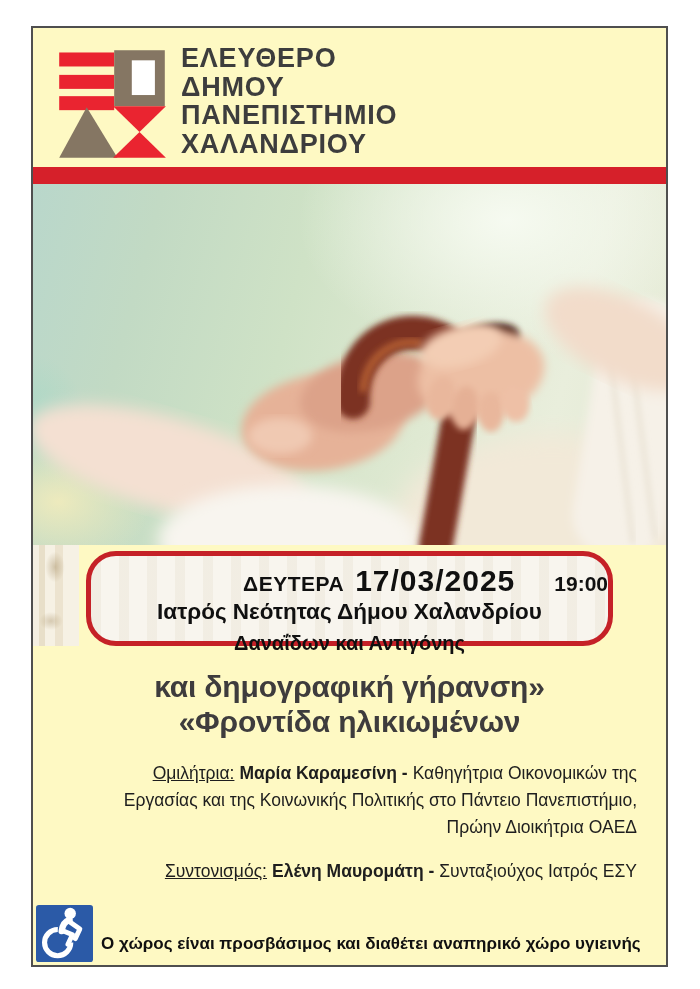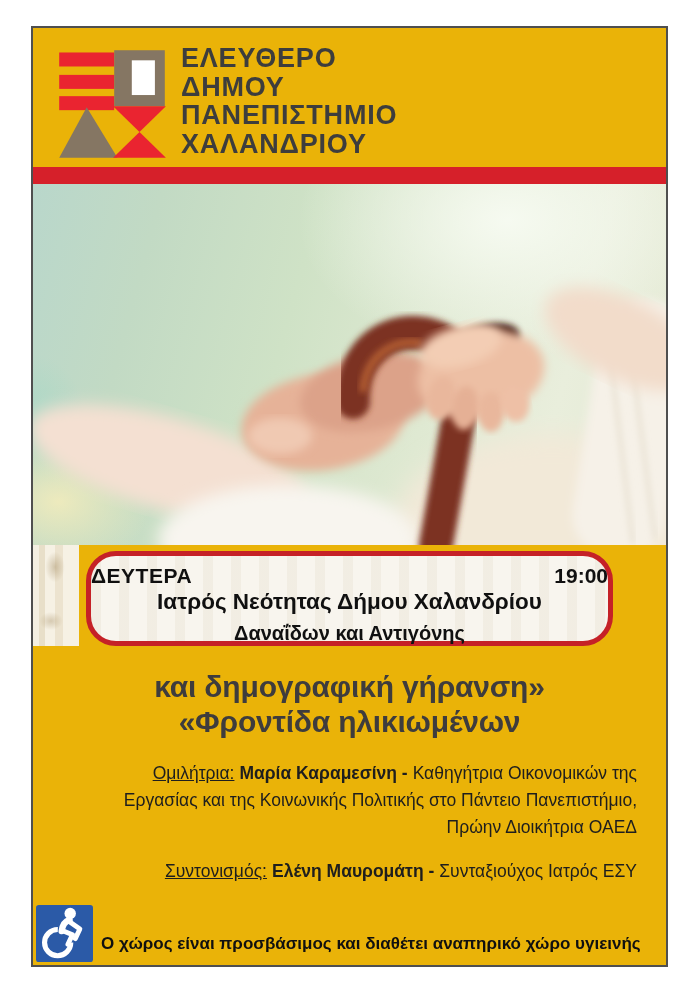--- a/index.html
+++ b/index.html
@@ -1,17 +1,17 @@
 <!DOCTYPE html>
 <html><head>
 <meta charset="utf-8">
 <style>
   html,body{margin:0;padding:0;background:#ffffff;}
   body{width:700px;height:989px;font-family:"Liberation Sans",sans-serif;position:relative;overflow:hidden;}
-  .poster{position:absolute;left:31px;top:26px;width:633px;height:937px;border:2px solid #4f4f4f;background:#eab308;overflow:hidden;}
+  .poster{position:absolute;left:31px;top:26px;width:633px;height:937px;border:2px solid #4f4f4f;background:#fef9c3;overflow:hidden;}
 
   
   .header-art{position:absolute;left:240px;top:0;width:393px;height:139px;
     background:
       radial-gradient(26px 42px at 568px-240px 42px, rgba(196,175,134,.0), transparent 75%),
       radial-gradient(28px 45px at 358px 40px, rgba(199,180,140,.55), transparent 72%),
       radial-gradient(42px 34px at 362px 106px, rgba(203,184,148,.5), transparent 72%),
       radial-gradient(60px 26px at 330px 134px, rgba(178,98,78,.35), transparent 70%),
       linear-gradient(90deg, rgba(255,255,255,0) 0 150px,
         rgba(236,227,205,.45) 150px 166px, rgba(255,255,255,0) 166px 200px,
@@ -41,21 +41,21 @@
       linear-gradient(90deg,#f4efe2 0 6px,#e8dfc9 6px 12px,#f6f1e4 12px 22px,#ece3cf 22px 30px,#f6f1e4 30px 46px);}
   .strip.right{left:586px;width:47px;
     background:
       radial-gradient(15px 24px at 28px 26px, rgba(176,152,110,.5), transparent 70%),
       radial-gradient(18px 14px at 26px 80px, rgba(176,152,110,.45), transparent 70%),
       linear-gradient(90deg,#f5f0e3 0 8px,#eade c8 8px,#f0e8d4 8px 16px,#f7f2e6 16px 30px,#eadfc8 30px 40px,#f3ecda 40px 47px);}
   .info-box{position:absolute;left:53px;top:6px;width:527px;height:95px;box-sizing:border-box;
     border:5px solid #c52127;border-radius:30px;text-align:center;color:#101010;
     background-color:#f8f5ee;
     background-image:repeating-linear-gradient(90deg, rgba(203,190,160,.14) 0 10px, rgba(255,255,255,0) 10px 28px);}
-  .dl{margin-top:8px;display:flex;justify-content:space-between;align-items:baseline;gap:11px;}
+  .dl{margin-top:8px;display:flex;justify-content:flex-end;align-items:baseline;gap:11px;}
   .dl .day{font-size:21px;font-weight:700;letter-spacing:.5px;}
   .dl .date{font-size:30px;font-weight:700;letter-spacing:1px;}
   .dl .time{font-size:21px;font-weight:700;margin-left:28px;}
   .venue{font-size:22.5px;font-weight:700;margin-top:1px;}
   .addr{font-size:20px;font-weight:700;margin-top:7px;}
 
   
   .title{position:absolute;left:0;top:641px;width:633px;text-align:center;font-size:30px;font-weight:700;
     line-height:35px;color:#3e3c3d;letter-spacing:-.2px;}
 
@@ -143,20 +143,21 @@
       <ellipse cx="482" cy="220" rx="14" ry="18" fill="#eec0a6" filter="url(#b3)" transform="rotate(-10 482 220)"></ellipse>
     </svg>
   </div>
 
   <div class="band">
     <div class="strip left"></div>
     <div class="strip right"></div>
     <div class="info-box">
       <div class="dl">
         <span class="day">ΔΕΥΤΕΡΑ</span>
+        <span class="date">17/03/2025</span>
         <span class="time">19:00</span>
       </div>
       <div class="venue">Ιατρός Νεότητας Δήμου Χαλανδρίου</div>
       <div class="addr">Δαναΐδων και Αντιγόνης</div>
     </div>
   </div>
 
   <div class="title">
     <div>και δημογραφική γήρανση»</div>
     <div>«Φροντίδα ηλικιωμένων</div>

